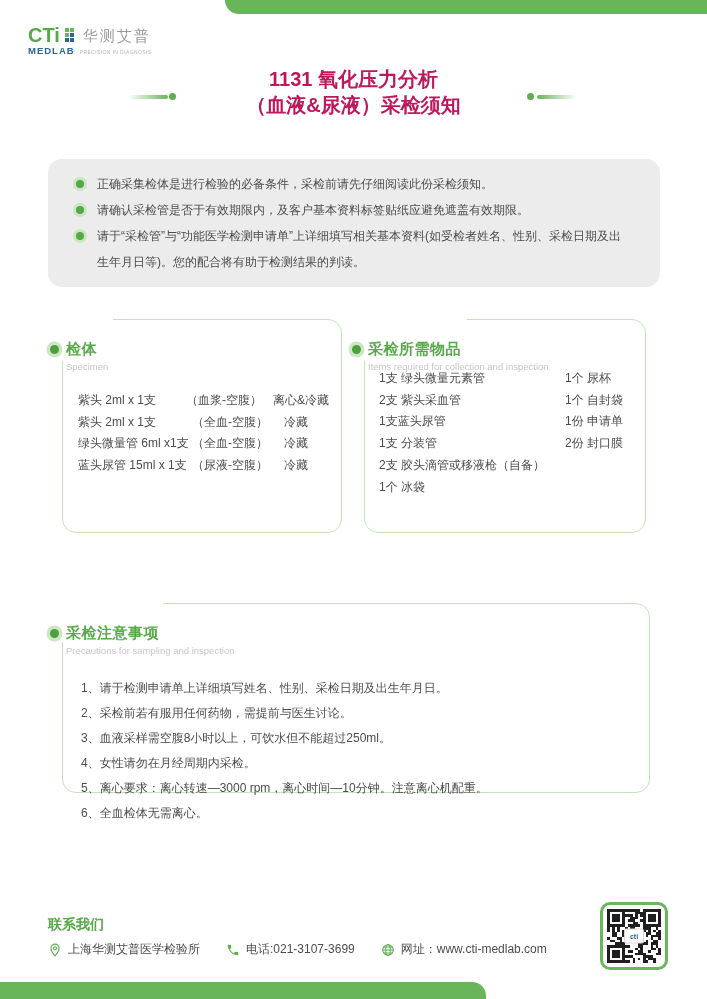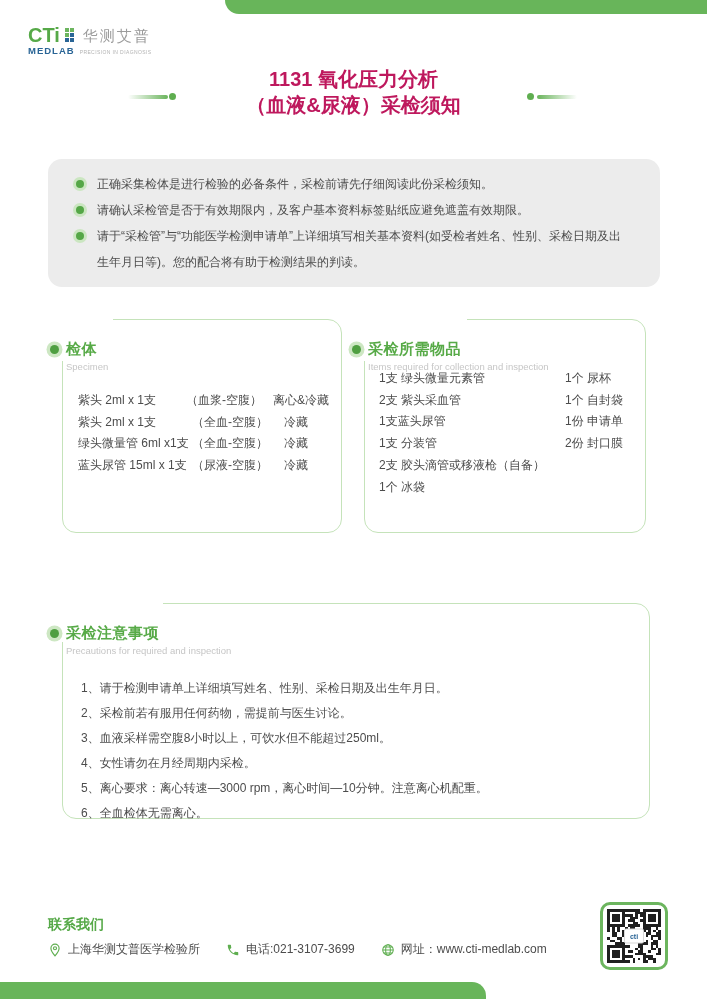--- a/index.html
+++ b/index.html
@@ -54,21 +54,21 @@
   .panel-specimen .panel-mask{width:52px;height:43px;}
   .spec-table{position:absolute;top:70px;left:15px;right:12px;z-index:2;}
   .spec-row{display:flex;font-size:12px;line-height:21.5px;white-space:nowrap;}
   .spec-c1{width:114px;} .spec-c2{width:92px;} .spec-c3{flex:1;}
 
   .panel-supplies{left:364px;top:319px;width:282px;height:214px;}
   .panel-supplies .panel-mask{width:104px;height:43px;}
   .sup-col{position:absolute;top:48px;z-index:2;font-size:12px;line-height:21.7px;white-space:nowrap;}
   .sup-a{left:14px;} .sup-b{left:200px;}
 
-  .panel-notes{left:62px;top:603px;width:588px;height:216px;}
+  .panel-notes{left:62px;top:603px;width:588px;height:190px;}
   .panel-notes .panel-mask{width:102px;height:40px;}
   .notes-list{position:absolute;top:44px;left:18px;right:8px;z-index:2;
               font-size:12px;line-height:25px;white-space:nowrap;margin-top:28px;}
 
   
   .contact-title{position:absolute;left:48px;top:916px;font-size:14px;font-weight:bold;color:#56a948;}
   .contact-row{position:absolute;left:48px;top:941px;display:flex;align-items:flex-start;gap:26px;
                font-size:12px;color:#4c4c4c;}
   .contact-item{display:flex;align-items:center;gap:6px;white-space:nowrap;}
   .cicon{width:14px;height:14px;flex:none;}
@@ -192,21 +192,21 @@
     </div>
   </div>
 
   <div class="panel panel-notes">
     <div class="panel-mask"></div>
     <div class="panel-head">
       <div class="ph-row">
         <span class="ph-dot"></span>
         <span class="ph-title">采检注意事项</span>
       </div>
-      <div class="ph-sub">Precautions for required and inspection</div>
+      <div class="ph-sub">Precautions for sampling and inspection</div>
     </div>
     <div class="notes-list">
       <div>1、请于检测申请单上详细填写姓名、性别、采检日期及出生年月日。</div>
       <div>2、采检前若有服用任何药物，需提前与医生讨论。</div>
       <div>3、血液采样需空腹8小时以上，可饮水但不能超过250ml。</div>
       <div>4、女性请勿在月经周期内采检。</div>
       <div>5、离心要求：离心转速—3000 rpm，离心时间—10分钟。注意离心机配重。</div>
       <div>6、全血检体无需离心。</div>
     </div>
   </div>

